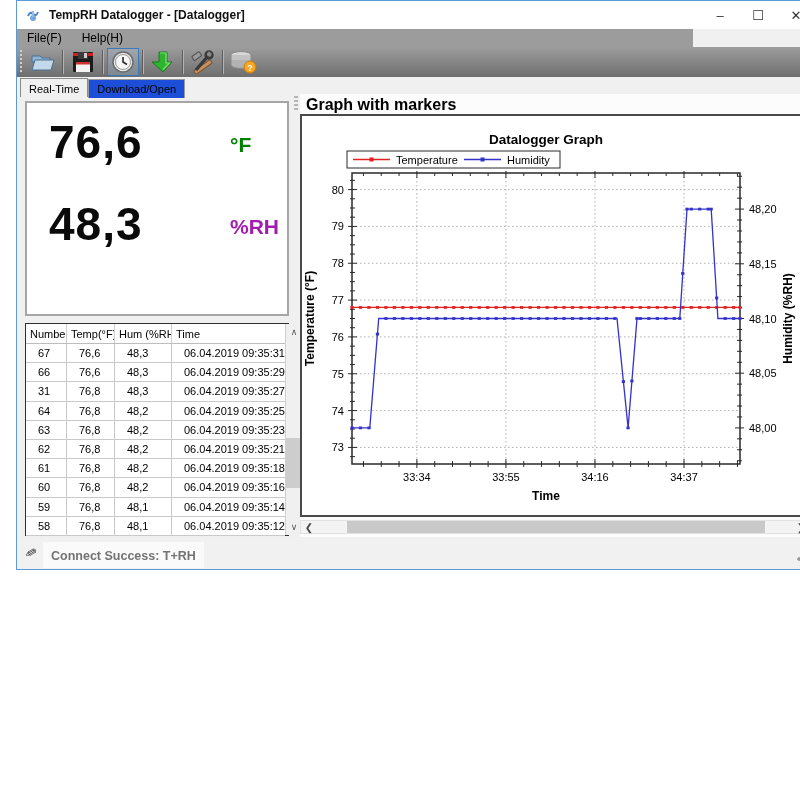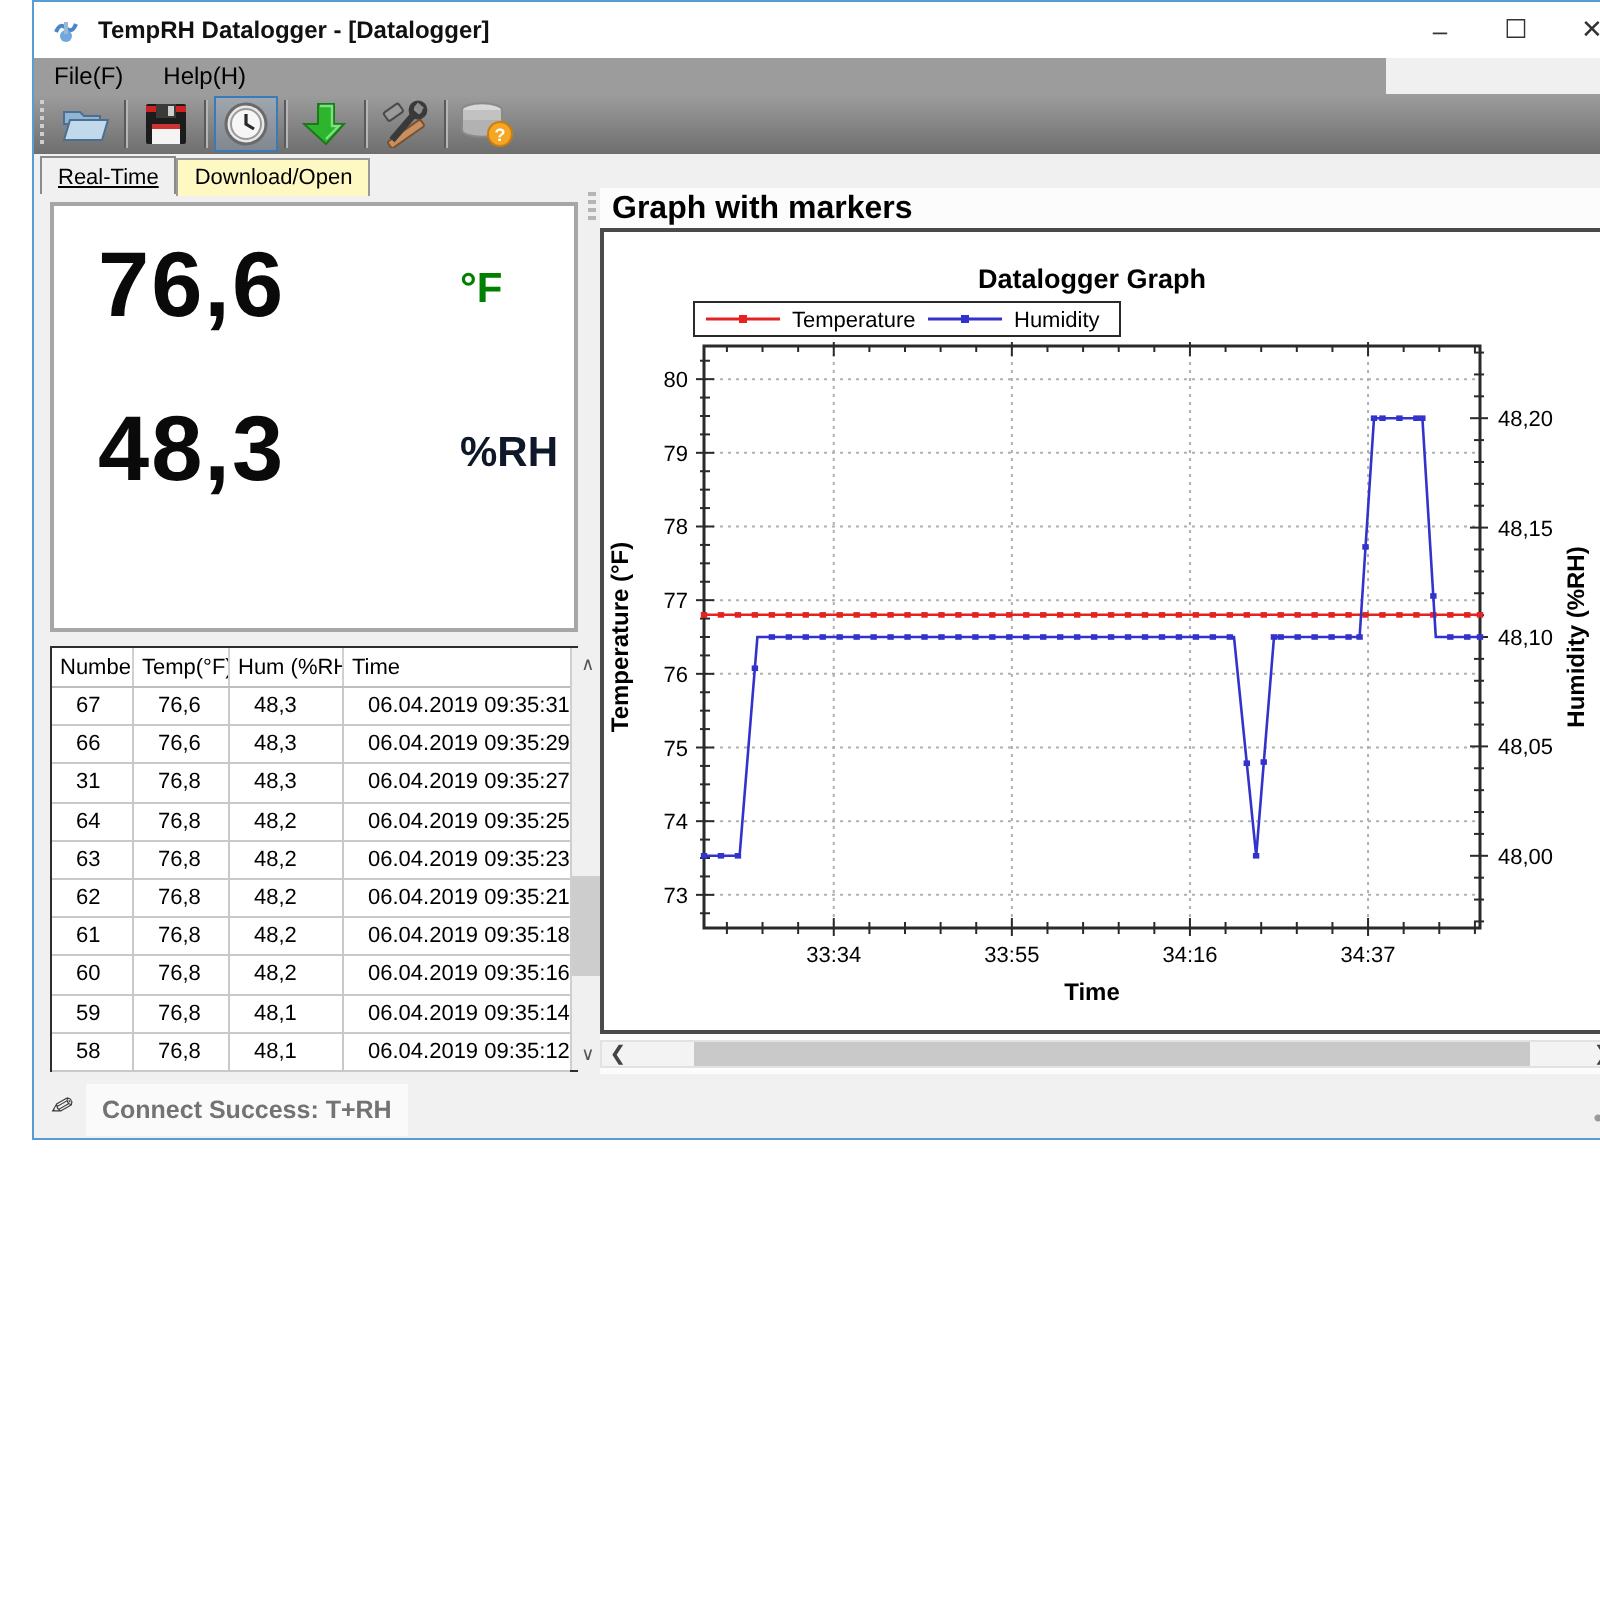--- a/index.html
+++ b/index.html
@@ -23,22 +23,22 @@
     background:linear-gradient(#9d9d9d, #6e6e6e); display:flex; align-items:center; }
   .toolbar-grip { width:5px; height:24px; margin:0 3px 0 2px;
     background-image:repeating-linear-gradient(#cfcfcf 0 2px, transparent 2px 4px);
     background-size:2px 100%; background-repeat:no-repeat; background-position:1px 0; }
   .tb-btn { width:32px; height:28px; display:flex; align-items:center; justify-content:center; }
   .tb-btn.selected { border:1px solid #3a7ab8; background:rgba(180,205,230,0.25); }
   .tb-sep { width:2px; height:24px; margin:0 3px; background:linear-gradient(90deg,#5a5a5a 0 1px, #b5b5b5 1px 2px); }
 
   
   .tabs { position:absolute; left:3px; top:78px; display:flex; }
-  .tab { font-size:11px; padding:3px 8px 2px; border:1px solid #9a9a9a; border-bottom:none; background:#fef9c3; color:#000; }
-  .tab.active { background:#f0f0f0; position:relative; top:-1px; padding-top:4px; border-color:#8a8a8a;text-decoration:underline; }
+  .tab { font-size:11px; padding:3px 8px 2px; border:1px solid #9a9a9a; border-bottom:none; background:#1d4ed8; color:#000; }
+  .tab.active { background:#f0f0f0; position:relative; top:-1px; padding-top:4px; border-color:#8a8a8a; }
 
   
   .readout { position:absolute; left:8px; top:100px; width:264px; height:215px; background:#ffffff; border:2px solid #a6a6a6; }
   .big-num { position:absolute; font-weight:bold; color:#0a0a0a; font-size:46px; letter-spacing:1px; }
   .unit { position:absolute; font-weight:bold; font-size:21px; }
 
   
   .datatable { position:absolute; left:8px; top:322px; width:264px; height:213px; background:#ffffff; border:1px solid #2e2e2e; display:flex; }
   .tbl-main { flex:1; display:flex; flex-direction:column; }
   .tbl-header { display:flex; height:20px; border-bottom:1px solid #bdbdbd; }
@@ -167,21 +167,21 @@
 
     <div class="tabs" id="tabs">
         <div class="tab active">Real-Time</div>
         <div class="tab">Download/Open</div>
       </div>
 
     <div class="readout">
       <div class="big-num" style="left:22px; top:12px;">76,6</div>
       <div class="unit" id="temp-unit" style="left: 203px; top: 30px; color: rgb(0, 128, 0);">°F</div>
       <div class="big-num" style="left:22px; top:94px;">48,3</div>
-      <div class="unit" id="hum-unit" style="left: 203px; top: 112px; color: #0f172a;">%RH</div>
+      <div class="unit" id="hum-unit" style="left: 203px; top: 112px; color: #a21caf;">%RH</div>
     </div>
 
     <div class="datatable">
       <div class="tbl-main">
         <div class="tbl-header" id="tbl-header">
             <div class="cell c0">Number</div>
             <div class="cell c1">Temp(°F)</div>
             <div class="cell c2">Hum (%RH)</div>
             <div class="cell c3">Time</div>
           </div>

